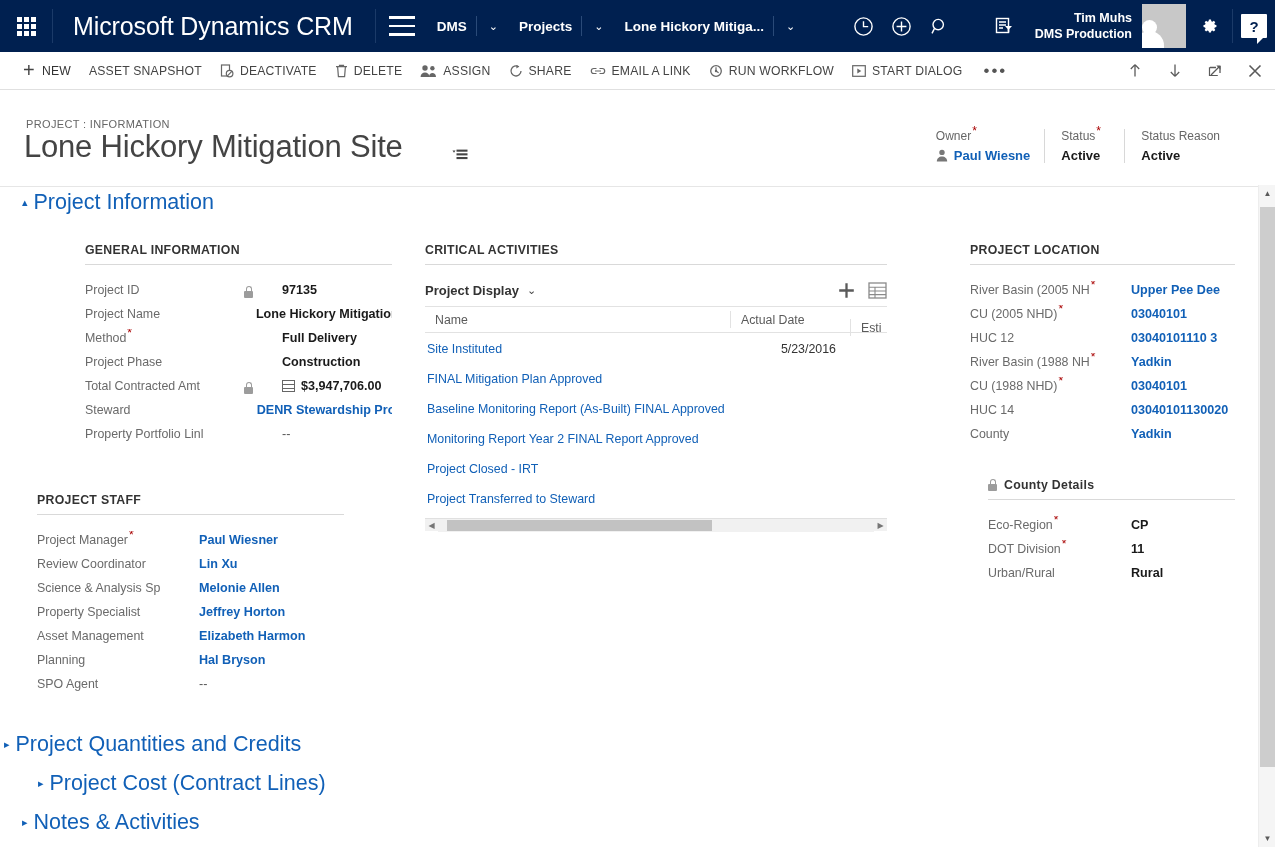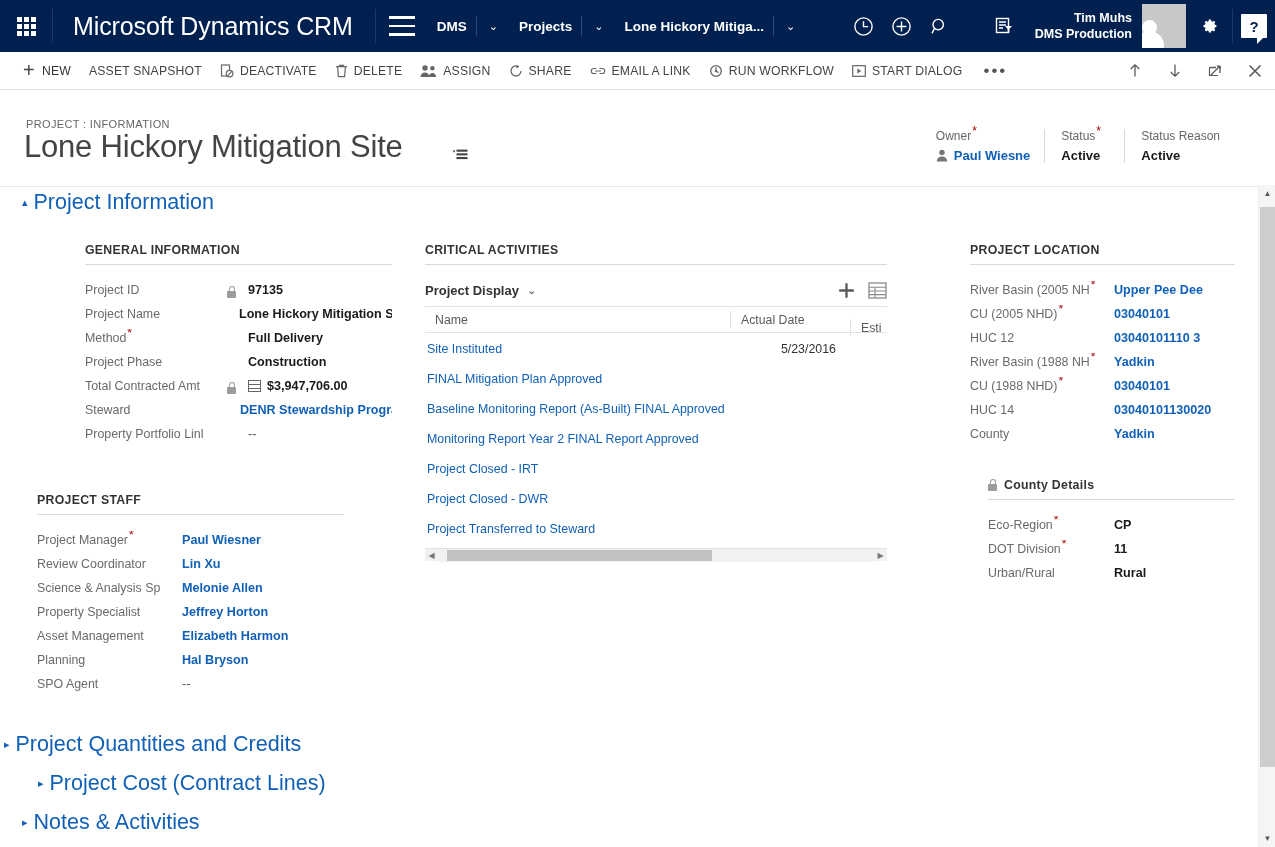--- a/index.html
+++ b/index.html
@@ -154,21 +154,21 @@
 
   
   .colgroup { position:absolute; }
   .grp-title {
     font-size: 12.3px; font-weight: bold; color: #333333;
     letter-spacing: .3px; padding-bottom: 7px;
     border-bottom: 1px solid #d9d9d9;
   }
   .grp-title.with-lock { display:flex; align-items:center; gap:7px; }
   .fields { margin-top: 16px; }
-  .frow { display:flex; align-items:flex-start; height: 24px; }
+  .frow { display:flex; align-items:flex-start; height: 24px; gap: 17px; }
   .flabel {
     font-size: 12.4px; color: #6a6a6a; white-space:nowrap; overflow:hidden;
     padding-top: 2px;
   }
   .fvalue {
     font-size: 12.6px; font-weight: bold; color: #1a1a1a;
     white-space:nowrap; overflow:hidden; padding-top:2px;
     display:flex; align-items:center; gap:6px;
   }
   .fvalue.link { color: #1160b7; }
@@ -592,24 +592,20 @@
       </div>
       <div class="sg-row">
         <div class="sg-td" style="width:305px;">Monitoring Report Year 2 FINAL Report Approved</div>
         <div class="sg-td date" style="width:120px;"></div>
       </div>
       <div class="sg-row">
         <div class="sg-td" style="width:305px;">Project Closed - IRT</div>
         <div class="sg-td date" style="width:120px;"></div>
       </div>
       <div class="sg-row">
-        <div class="sg-td" style="width:305px;">Project Closed - DWR</div>
-        <div class="sg-td date" style="width:120px;"></div>
-      </div>
-      <div class="sg-row">
         <div class="sg-td" style="width:305px;">Project Transferred to Steward</div>
         <div class="sg-td date" style="width:120px;"></div>
       </div>
     </div>
 
     <div class="sg-scroll" style="margin-top:4px;">
       <div class="arrow">◀</div>
       <div class="track">
           <div class="thumb"></div>
         </div>

